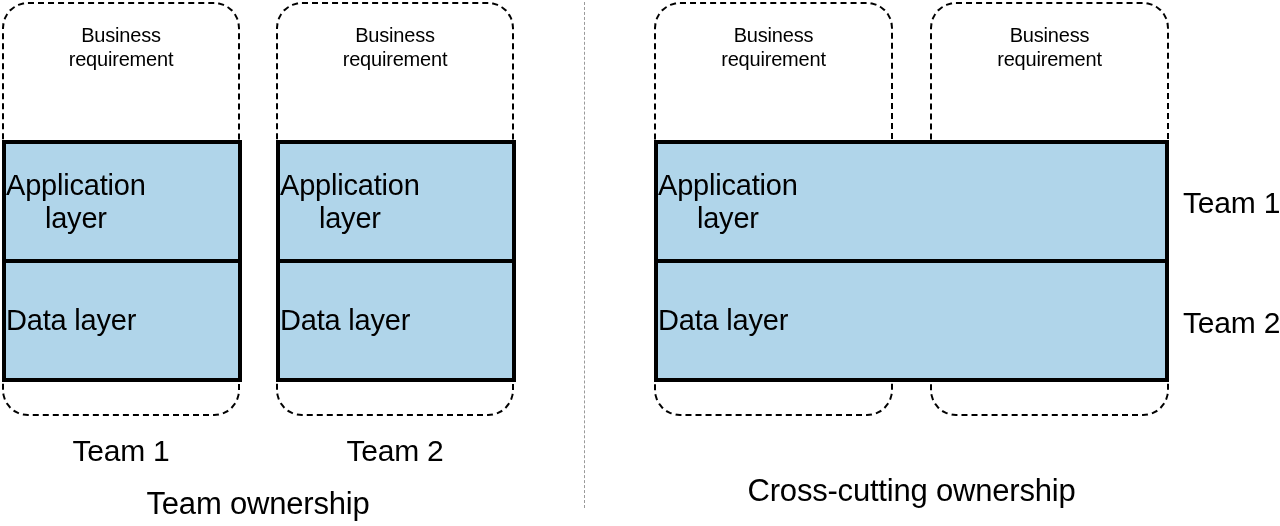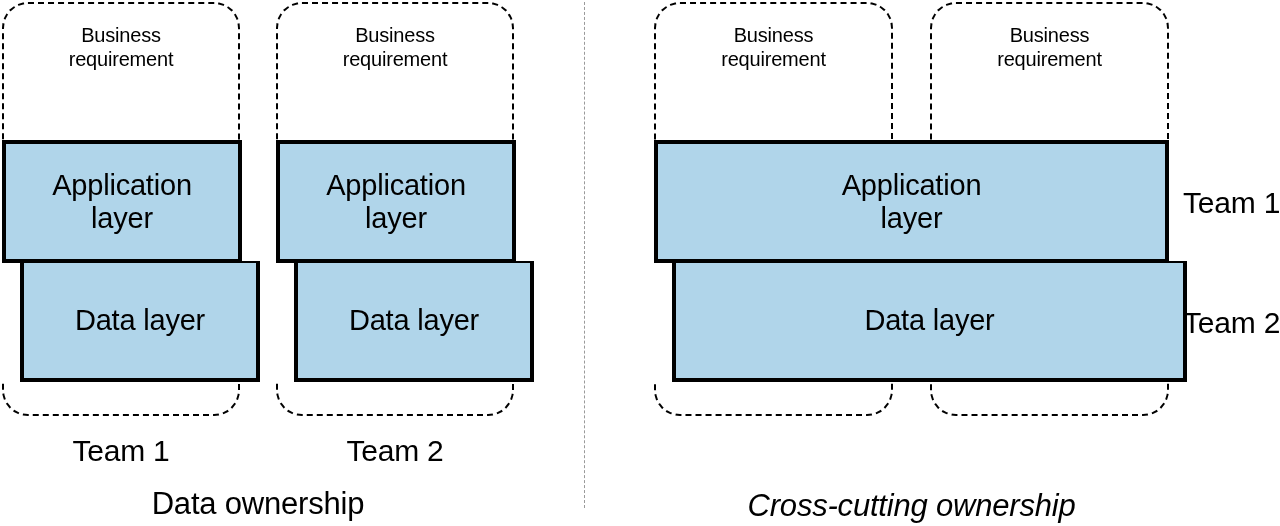--- a/index.html
+++ b/index.html
@@ -55,25 +55,23 @@
   }
 
   
   .layer-box {
     position: absolute;
     box-sizing: border-box;
     background: #b0d5ea;
     border: 4px solid #000000;
     display: flex;
     align-items: center;
-    justify-content: center;
   }
   .layer-box.lower {
     border-top: 2.5px solid #000000;
-    margin-left: 18px;
   }
   .layer-text {
     font-size: 29px;
     line-height: 1.13;
     text-align: center;
     letter-spacing: -0.2px;
     white-space: pre-line;
     color: #000;
   }
 
@@ -140,21 +138,21 @@
     <span class="layer-text">Application
 layer</span>
   </div>
 
   <div class="layer-box lower" style="left:276px; top:261px; width:240px; height:121px;">
     <span class="layer-text">Data layer</span>
   </div>
 
   <div class="caption team-caption" style="left:276px; top:434px; width:238px;">Team 2</div>
 
-  <div class="caption panel-caption" style="left:2px; top:486px; width:512px;">Data ownership</div>
+  <div class="caption panel-caption" style="left:2px; top:486px; width:512px;">Team ownership</div>
 
   <div class="panel-divider"></div>
 
   <div class="req-group" style="left:654px; top:2px; width:239px; height:414px;"></div>
   <div class="req-label" style="left:654px; top:24px; width:239px;">Business
 requirement</div>
 
   <div class="req-group" style="left:930px; top:2px; width:239px; height:414px;"></div>
   <div class="req-label" style="left:930px; top:24px; width:239px;">Business
 requirement</div>
@@ -170,15 +168,15 @@
   </div>
 
   <div class="layer-box lower" style="left:654px; top:261px; width:515px; height:121px;">
     <span class="layer-text">Data layer</span>
   </div>
 
   <div class="side-label" style="left:1183px; top:186px;">Team 1</div>
 
   <div class="side-label" style="left:1183px; top:306px;">Team 2</div>
 
-  <div class="caption panel-caption" style="left:654px; top:488px; width:515px;font-style:italic;">Cross-cutting ownership</div>
+  <div class="caption panel-caption" style="left:654px; top:473px; width:515px;">Cross-cutting ownership</div>
 
 </div>
 
 </body></html>

